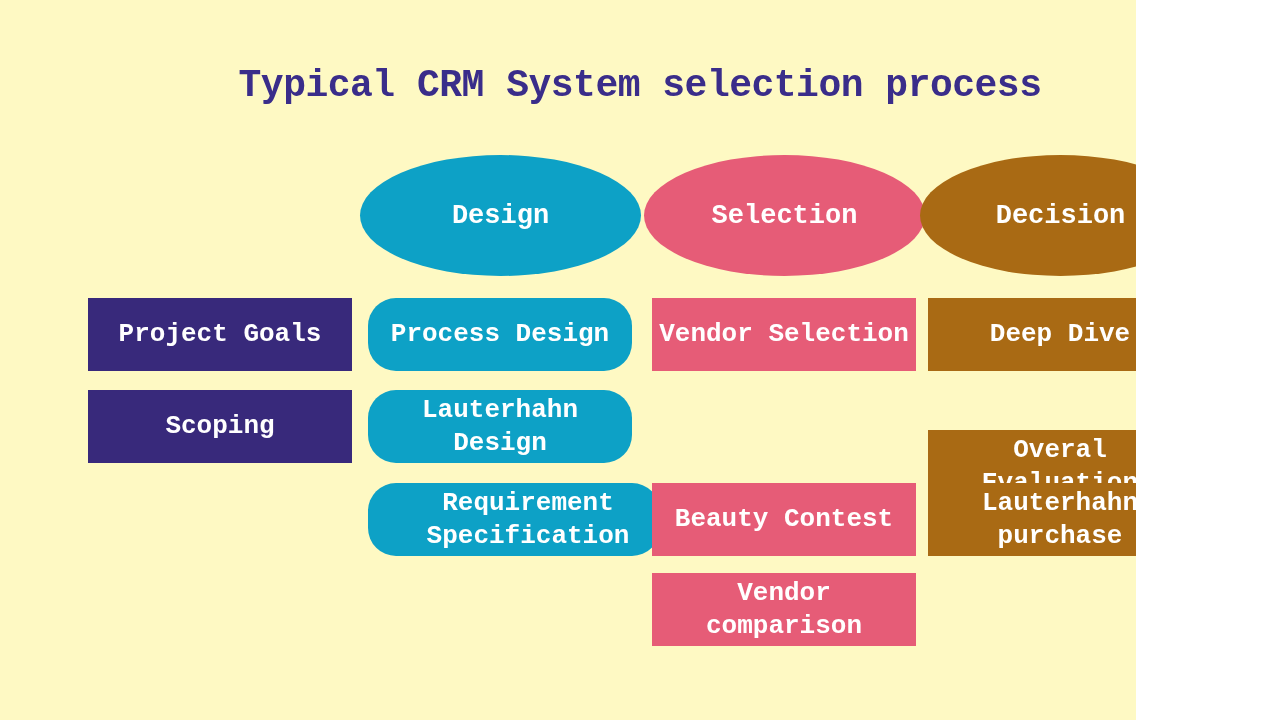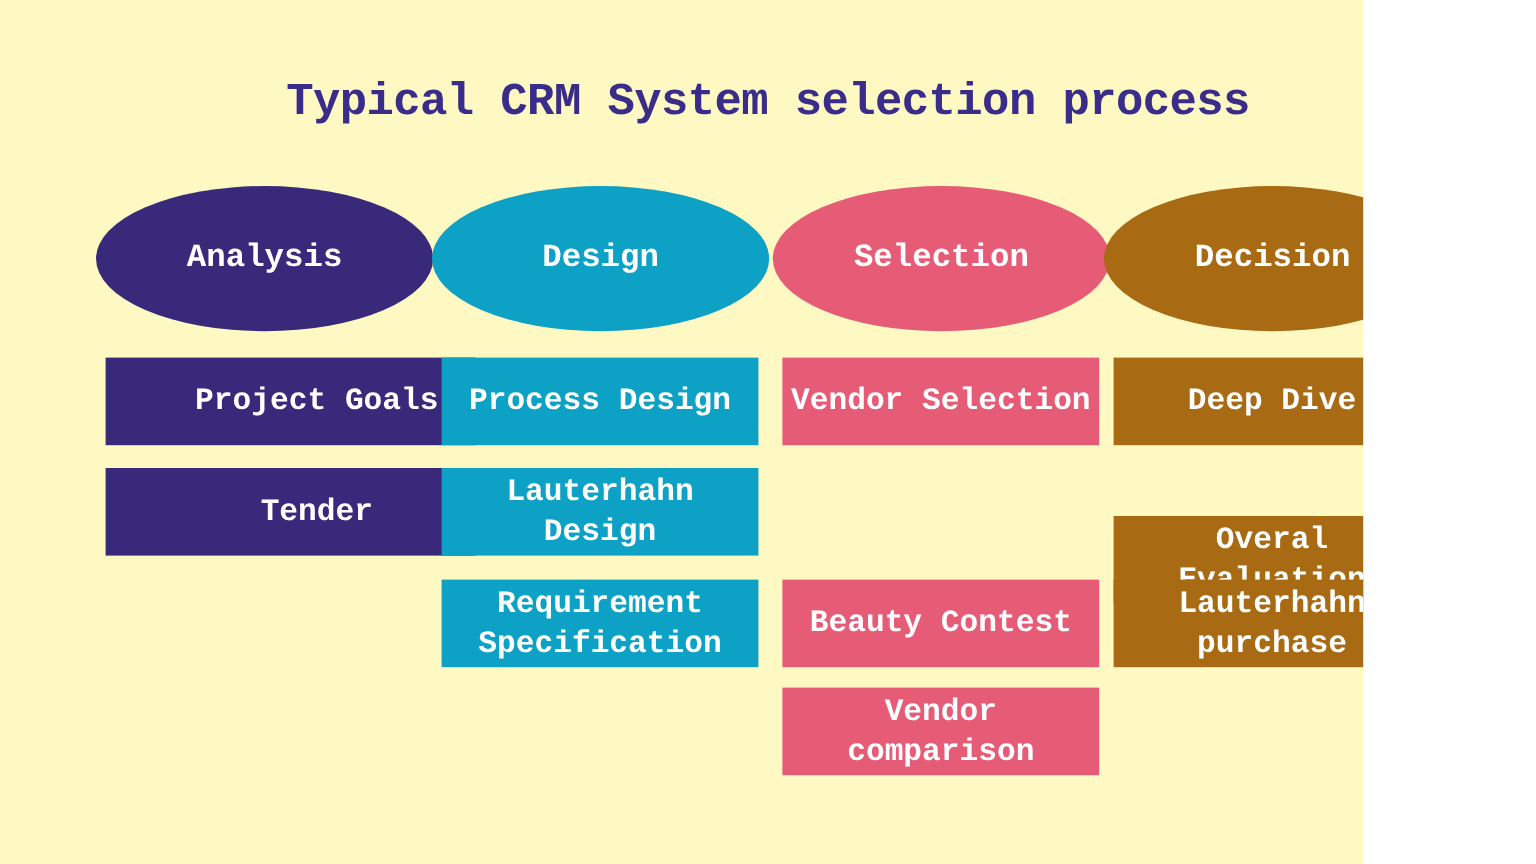--- a/index.html
+++ b/index.html
@@ -50,22 +50,22 @@
     color: #ffffff;
     display: flex;
     align-items: center;
     justify-content: center;
     font-size: 26px;
     font-weight: bold;
     text-align: center;
     line-height: 1.25;
     white-space: pre-line;
   }
-  .c1 { left: 88px; padding-left: 44px; }
-  .c2 { left: 368px; }
+  .c1 { left: 88px; }
+  .c2 { left: 368px; border-radius: 28px; }
   .c3 { left: 652px; }
   .c4 { left: 928px; }
   .r1 { top: 298px; }
   .r2 { top: 390px; }
   .r3 { top: 483px; }
   .r4 { top: 573px; }
   .footer {
     position: absolute;
     top: 668px;
     right: 95px;
@@ -73,48 +73,45 @@
     font-weight: bold;
   }
 </style>
 </head>
 <body>
 
 <div class="slide">
 
   <div class="title" style="color: rgb(58, 45, 138);">Typical CRM System selection process</div>
 
-  <div class="ellipse e1" style="background: rgb(56, 41, 123);">
-    <span>Analysis</span>
-  </div>
   <div class="ellipse e2" style="background: rgb(13, 161, 198);">
     <span>Design</span>
   </div>
   <div class="ellipse e3" style="background: rgb(230, 92, 119);">
     <span>Selection</span>
   </div>
   <div class="ellipse e4" style="background: rgb(169, 106, 20);">
     <span>Decision</span>
   </div>
 
   <div class="box c1 r1" style="background: rgb(56, 41, 123);">
     <span>Project Goals</span>
   </div>
   <div class="box c1 r2" style="background: rgb(56, 41, 123);">
-    <span>Tender</span>
+    <span>Scoping</span>
   </div>
 
   <div class="box c2 r1" style="background: rgb(13, 161, 198);">
     <span>Process Design</span>
   </div>
   <div class="box c2 r2" style="background: rgb(13, 161, 198);">
     <span>Lauterhahn
 Design</span>
   </div>
-  <div class="box c2 r3" style="background: rgb(13, 161, 198);">
+  <div class="box c2 r3" style="background: rgb(13, 161, 198); padding-left: 28px;">
     <span>Requirement
 Specification</span>
   </div>
 
   <div class="box c3 r1" style="background: rgb(230, 92, 119);">
     <span>Vendor Selection</span>
   </div>
   <div class="box c3 r3" style="background: rgb(230, 92, 119);">
     <span>Beauty Contest</span>
   </div>

